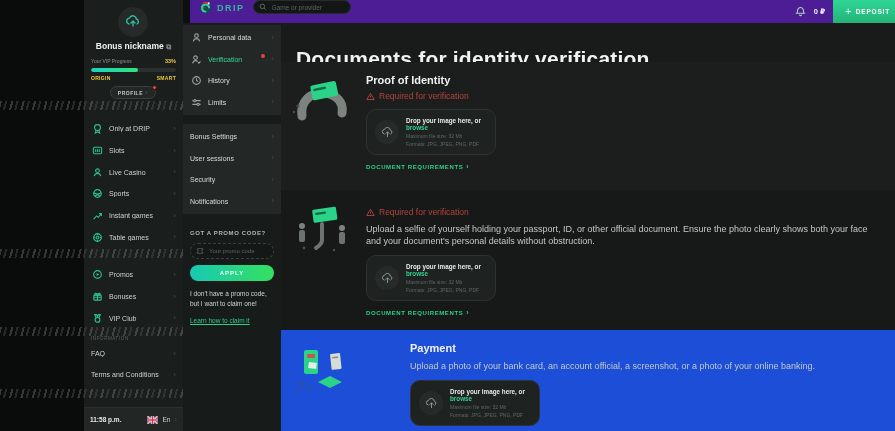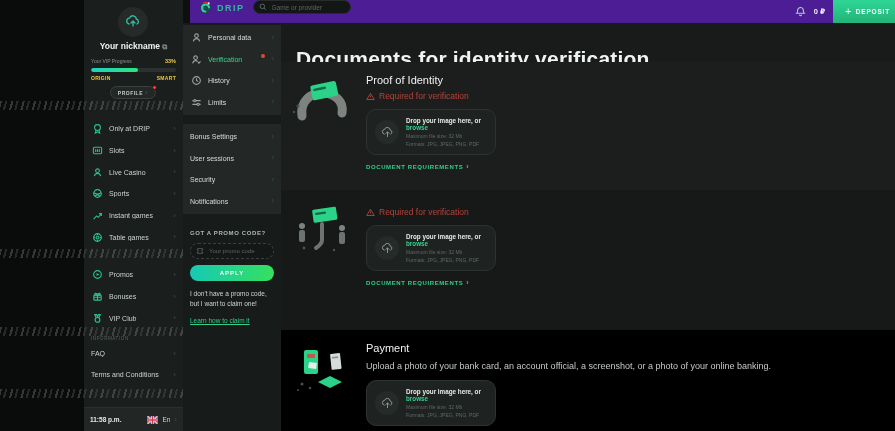--- a/index.html
+++ b/index.html
@@ -66,24 +66,24 @@
   .applybtn{margin-top:6px;width:84px;height:16px;border:none;border-radius:8px;background:linear-gradient(90deg,#17c9b5,#35e05f);color:#f2fff9;font-size:6px;font-weight:bold;letter-spacing:1px;cursor:pointer;}
   .promonote{margin-top:8px;font-size:6.5px;line-height:1.5;color:#cfd6d3;}
   .promolink{font-size:6.5px;color:#2fcf8a;text-decoration:underline;cursor:pointer;}
 
   
   .main{position:absolute;left:281px;top:23px;width:614px;height:408px;background:#181b1a;}
   .pagetitle{padding:10px 0 0 15px;font-size:21px;font-weight:bold;color:#eef2f0;letter-spacing:.2px;}
   .section{position:absolute;left:0;width:614px;display:flex;}
   .s1{top:39px;height:128px;background:#1b1e1d;}
   .s2{top:167px;height:140px;background:#161918;}
-  .s3{top:307px;height:101px;background:#000000;}
+  .s3{top:307px;height:101px;background:#1d4ed8;gap:44px;}
   .illo{flex:0 0 82px;display:flex;justify-content:center;align-items:flex-start;padding-top:14px;}
   .scontent{flex:1;padding:12px 16px 0 3px;}
-  .stitle{font-size:11px;font-weight:normal;color:#eef2f0;}
+  .stitle{font-size:11px;font-weight:bold;color:#eef2f0;}
   .reqline{margin-top:5px;display:flex;align-items:center;gap:4px;font-size:8.5px;color:#b5443c;}
   .sdesc{margin-top:6px;font-size:9px;line-height:1.35;color:#c2c9c6;max-width:540px;}
   .upbox{margin-top:8px;width:130px;height:46px;border:1px solid #2d3332;border-radius:10px;background:#1e2221;display:flex;align-items:center;padding:0 8px;gap:7px;cursor:pointer;}
   .upcircle{width:24px;height:24px;border-radius:50%;background:#262b2a;display:flex;align-items:center;justify-content:center;color:#8b9c95;flex:0 0 24px;}
   .uptext .l1{font-size:6.3px;font-weight:bold;color:#e7ebe9;}
   .uptext .l1 .browse{color:#35d18c;}
   .uptext .l2{margin-top:2px;font-size:5px;color:#5f6866;}
   .doclink{margin-top:8px;display:flex;align-items:center;gap:3px;font-size:6px;font-weight:bold;letter-spacing:.6px;color:#2fcf8a;cursor:pointer;}
   .doclink .chev{color:#2fcf8a;font-size:7px;}
 </style>
@@ -95,21 +95,21 @@
   <div class="gutter"></div>
 
   <aside class="sidebar">
     <div class="avatar">
       <svg width="16" height="16" viewBox="0 0 16 16" fill="none" stroke="#2fbfa3" stroke-width="1.3" stroke-linecap="round" stroke-linejoin="round">
         <path d="M4 10a3 3 0 0 1 .5-5.9A3.5 3.5 0 0 1 11.3 5 2.7 2.7 0 0 1 12 10"></path>
         <path d="M8 12V7.5M6 9l2-2 2 2"></path>
       </svg>
     </div>
     <div class="nickrow">
-      <span>Your nickname</span>
+      <span>Bonus nickname</span>
       <span class="editic">⧉</span>
     </div>
     <div class="viprow">
       <span>Your VIP Progress</span>
       <span class="pct">33%</span>
     </div>
     <div class="vipbar">
         <div class="fill" style="width: 55%;"></div>
       </div>
     <div class="lvlrow">
@@ -418,20 +418,21 @@
         </svg>
       </div>
       <div class="scontent">
         <div class="reqline">
           <svg width="9" height="9" viewBox="0 0 12 12" fill="none" stroke="#b5443c" stroke-width="1.2">
               <path d="M6 1.8 11 10H1z" stroke-linejoin="round"></path>
               <path d="M6 4.8v2.4M6 8.6v.2"></path>
             </svg>
           <span>Required for verification</span>
         </div>
+        <div class="sdesc">Upload a selfie of yourself holding your passport, ID, or other official document. Ensure the photo clearly shows both your face and your document's personal details without obstruction.</div>
         <div class="upbox">
           <div class="upcircle">
             <svg width="13" height="13" viewBox="0 0 16 16" fill="none" stroke="currentColor" stroke-width="1.2" stroke-linecap="round" stroke-linejoin="round">
                 <path d="M4 10a3 3 0 0 1 .5-5.9A3.5 3.5 0 0 1 11.3 5 2.7 2.7 0 0 1 12 10"></path>
                 <path d="M8 13V7.5M6 9.2l2-2 2 2"></path>
               </svg>
           </div>
           <div class="uptext">
             <div class="l1"><span>Drop your image here, or </span><span class="browse">browse</span></div>
             <div class="l2">Maximum file size: 32 Mb</div>

